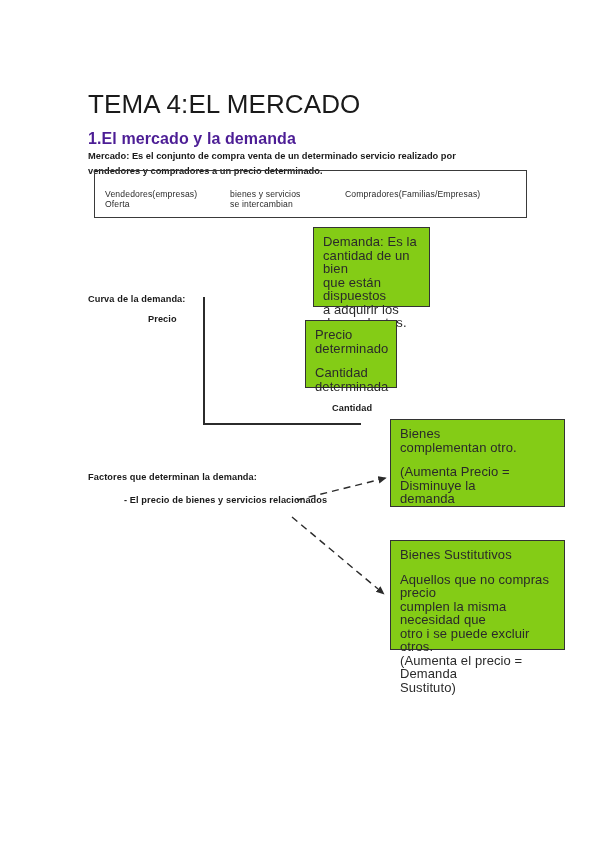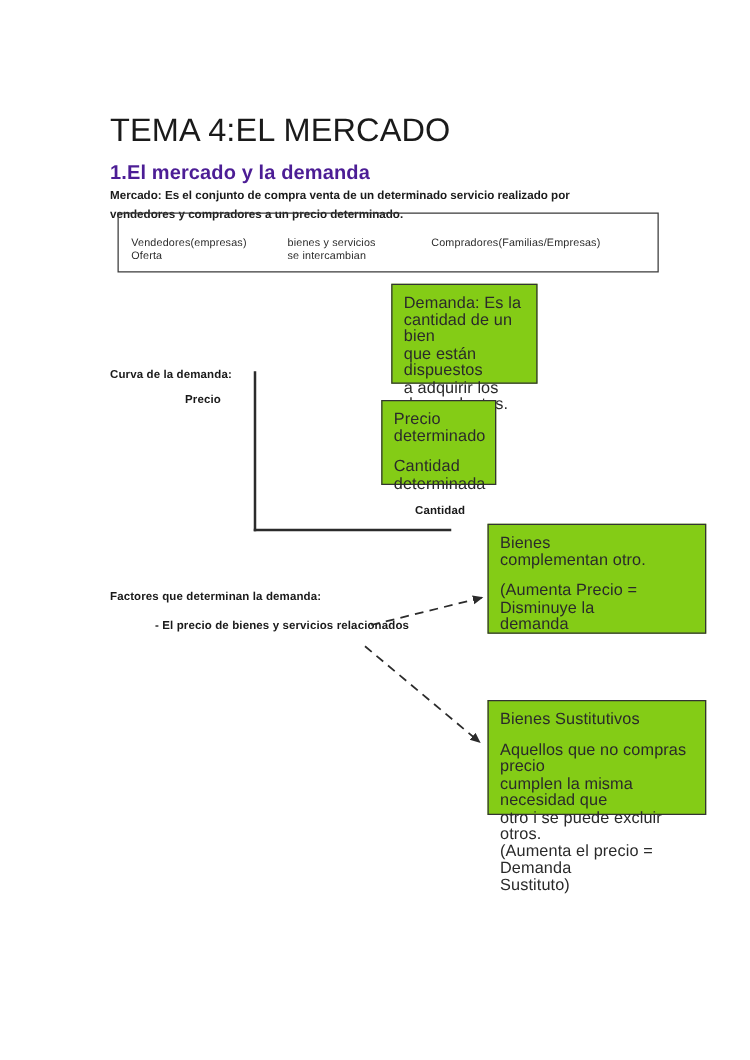--- a/index.html
+++ b/index.html
@@ -92,21 +92,21 @@
     color: #2a2a2a;
     padding: 7px 9px 6px 9px;
     letter-spacing: 0.1px;
   }
   .callout p { margin: 0; }
   .callout p.gap { margin-top: 11px; }
 
   #demanda-box  { left: 313px; top: 227px; width: 117px; height: 80px; }
   #precio-box   { left: 305px; top: 320px; width: 92px; height: 68px; }
   #complementarios-box { left: 390px; top: 419px; width: 175px; height: 88px; }
-  #sustitutivos-box    { left: 390px; top: 560px; width: 175px; height: 92px; }
+  #sustitutivos-box    { left: 390px; top: 540px; width: 175px; height: 110px; }
 
   
   .graph-label {
     position: absolute;
     font-size: 9.2px;
     font-weight: 600;
     color: #1a1a1a;
     white-space: nowrap;
     letter-spacing: 0.1px;
   }

